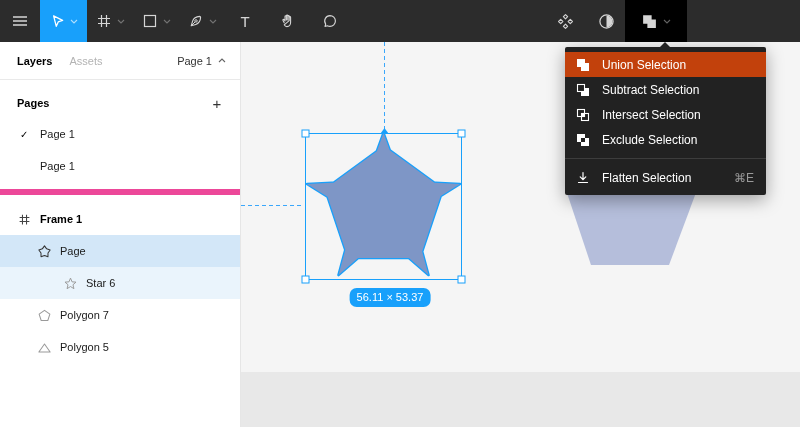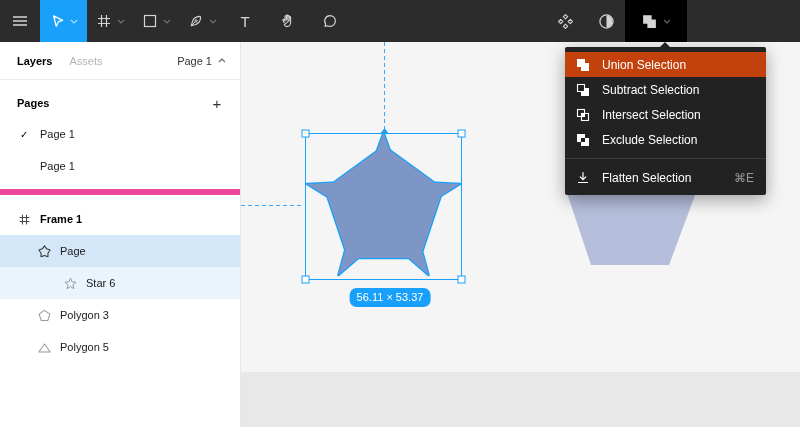--- a/index.html
+++ b/index.html
@@ -194,21 +194,21 @@
           </svg>
       </span>
       <span class="llabel">Star 6</span>
     </div>
     <div class="layer-row lr-1">
       <span class="licon">
         <svg width="13" height="13" viewBox="0 0 12 12">
             <polygon points="6,1.2 10.95,4.79 9.06,10.6 2.94,10.6 1.05,4.79" fill="none" stroke="currentColor" stroke-width="0.95" stroke-linejoin="round"></polygon>
           </svg>
       </span>
-      <span class="llabel">Polygon 3</span>
+      <span class="llabel">Polygon 7</span>
     </div>
     <div class="layer-row lr-1">
       <span class="licon">
         <svg width="13" height="13" viewBox="0 0 12 12">
             <polygon points="6,2.8 11.2,10.2 0.8,10.2" fill="none" stroke="currentColor" stroke-width="0.95" stroke-linejoin="round"></polygon>
           </svg>
       </span>
       <span class="llabel">Polygon 5</span>
     </div>
   </div>

